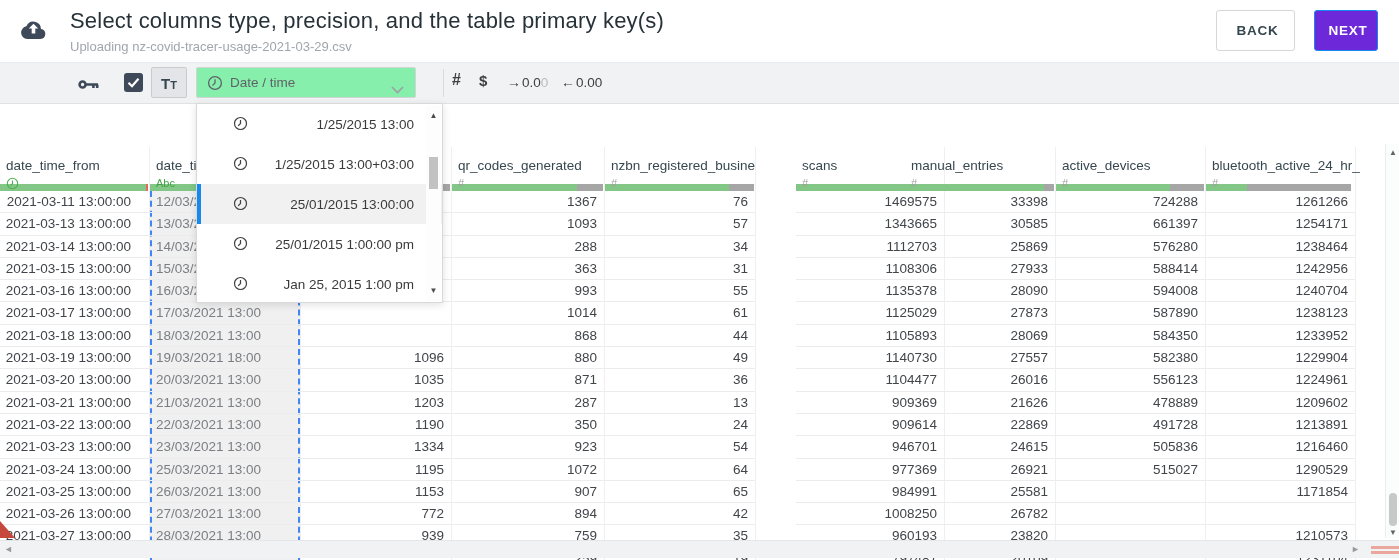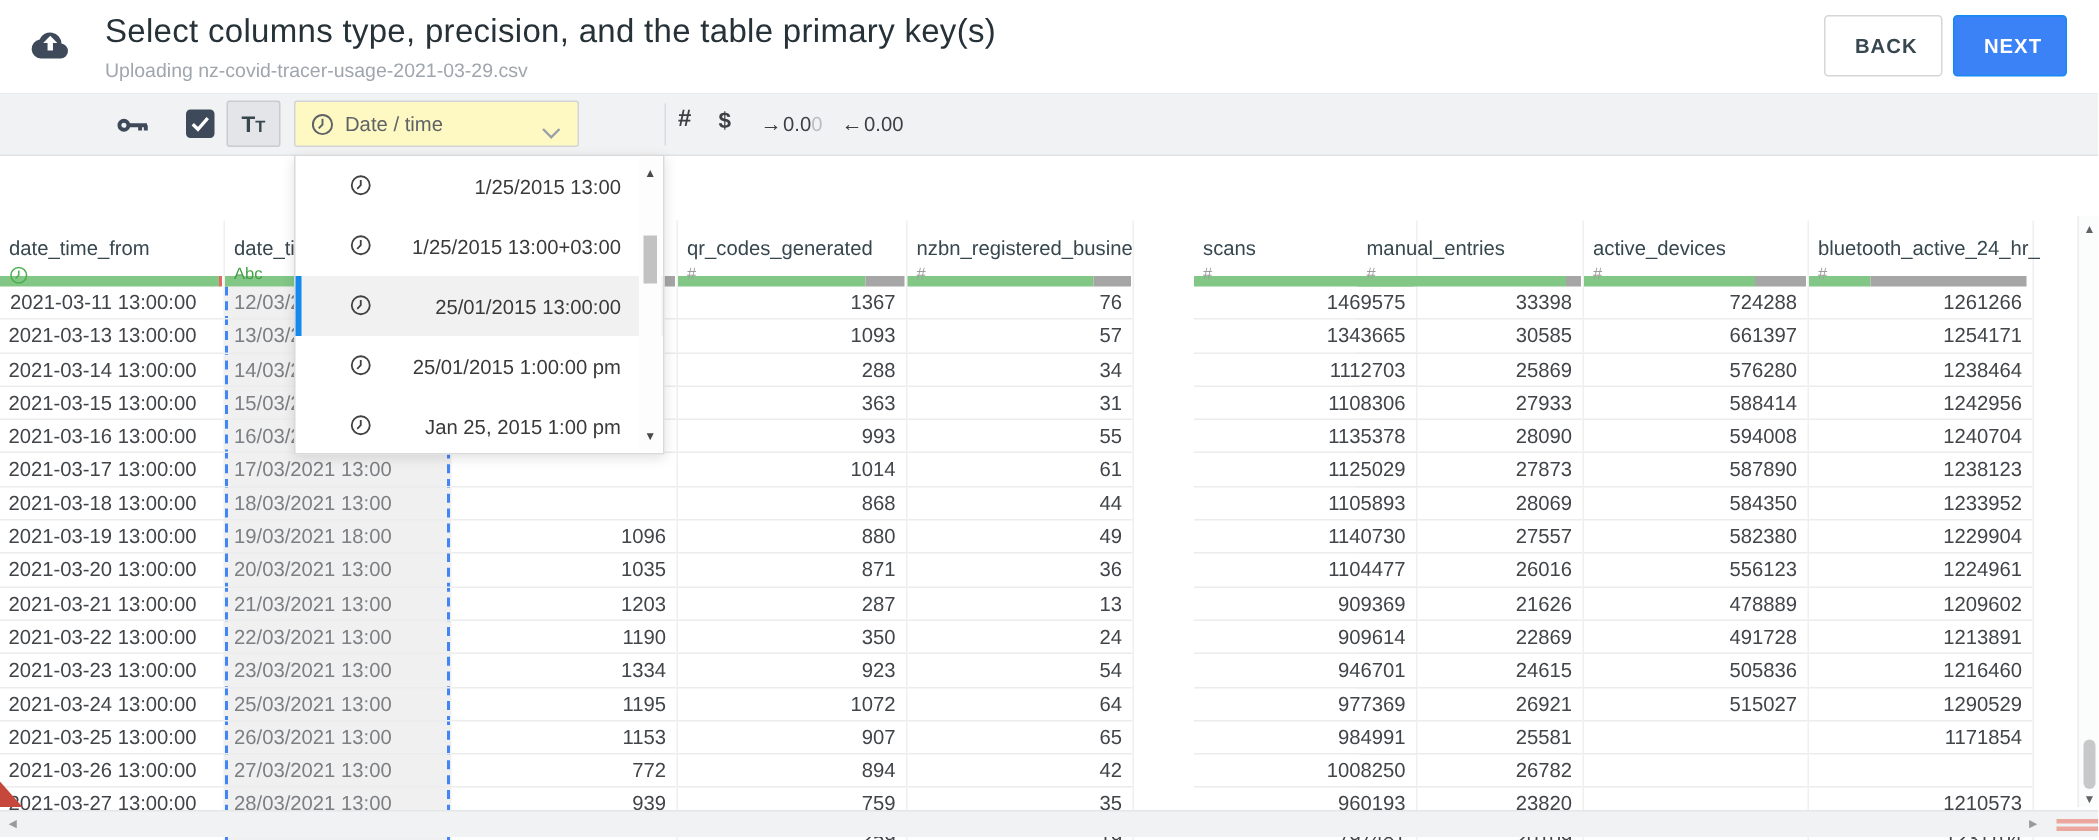--- a/index.html
+++ b/index.html
@@ -8,32 +8,32 @@
 
   
   .hdr{position:absolute;left:0;top:0;width:1399px;height:62px;background:#fff;border-bottom:1px solid #e8ebee;}
   .upbadge{position:absolute;left:19px;top:18px;width:28px;height:24px;}
   .titles{position:absolute;left:70px;top:8px;}
   .title{font-size:22px;color:#263238;letter-spacing:.2px;}
   .subtitle{font-size:13px;color:#a0a6ad;margin-top:5px;}
   .btn{position:absolute;top:10px;height:41px;border-radius:3px;font-family:"Liberation Sans",sans-serif;
        font-size:13.5px;font-weight:bold;letter-spacing:.7px;cursor:pointer;padding-left:10px;}
   .btn-back{right:104px;width:79px;background:#fff;border:1px solid #d6d6d6;color:#37474f;}
-  .btn-next{right:21px;width:76px;background:#3b82f6;border:1px solid #1389f2;color:#fff;}
+  .btn-next{right:21px;width:64px;background:#6d28d9;border:1px solid #1389f2;color:#fff;}
 
   
   .tbar{position:absolute;left:0;top:63px;width:1399px;height:40px;background:#f0f2f4;
         border-bottom:1px solid #e0e3e6;z-index:2;}
   .tbar>*{position:absolute;}
   .keyic{left:78px;top:14px;}
   .cbx{left:124px;top:10px;width:19px;height:19px;background:#3e4a59;border-radius:3px;}
   .ttbtn{left:151px;top:4px;width:36px;height:31px;background:#e3e5e8;border:1px solid #c9cbce;border-radius:2px;
          color:#37474f;text-align:center;line-height:29px;font-weight:bold;font-size:15px;cursor:pointer;box-sizing:border-box;}
   .ttbtn .sm{font-size:11px;}
-  .typesel{left:196px;top:4px;width:190px;height:31px;background:#fef9c3;border:1px solid #d2d4d7;border-radius:2px;
+  .typesel{left:196px;top:4px;width:220px;height:31px;background:#86efac;border:1px solid #d2d4d7;border-radius:2px;
            box-sizing:border-box;cursor:pointer;}
   .typesel .clk{position:absolute;left:10px;top:7px;}
   .typesel .lbl{position:absolute;left:33px;top:7px;font-size:13.5px;color:#5f6368;}
   .typesel .chev{position:absolute;right:11px;top:12px;}
   .vsep{left:443px;top:6px;width:1px;height:28px;background:#d8dadd;}
   .hashic{left:452px;top:8px;font-size:16px;color:#3c4043;font-weight:bold;cursor:pointer;}
   .dollaric{left:479px;top:9px;font-size:15px;color:#3c4043;font-weight:bold;cursor:pointer;}
   .prec{top:11px;font-size:13.5px;color:#3c4043;cursor:pointer;}
   .prec .arr{font-size:14px;margin-right:1px;}
   .prec .muted{color:#b9bdc1;}

